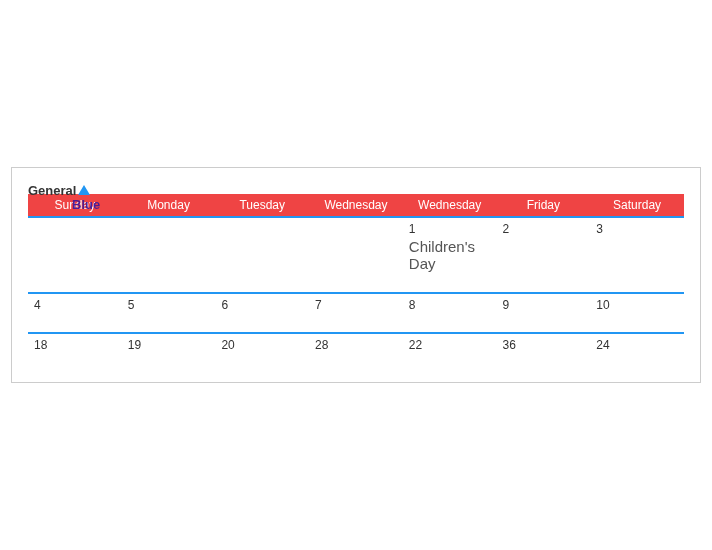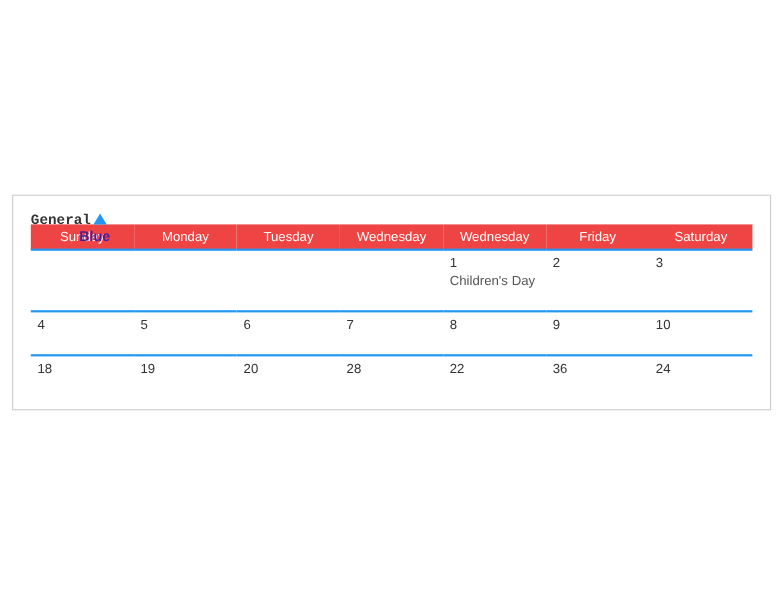--- a/index.html
+++ b/index.html
@@ -30,21 +30,20 @@
       left: 0;
       top: 0;
       display: flex;
       flex-direction: column;
       line-height: 1.1;
     }
     .logo-general {
       font-size: 13px;
       font-weight: bold;
       color: #333;
-      font-family: Liberation Mono, monospace;
     }
     .logo-blue {
       font-size: 13px;
       font-weight: bold;
       color: #4c1d95;
       padding-left: 44px;
     }
     .logo-triangle {
       display: inline-block;
       width: 0;
@@ -88,21 +87,21 @@
     }
     .calendar-table tbody tr td {
       padding: 4px 6px 20px 6px;
       font-size: 12px;
       color: #333;
       vertical-align: top;
       background: #fff;
       width: calc(100% / 7);
     }
     .day-label {
-      font-size: 12px;
+      font-size: 15px;
       color: #555;
       margin-top: 2px;
     }
   </style>
 </head>
 <body>
 
 <div class="calendar-container">
   <div class="header">
     <div class="logo">

